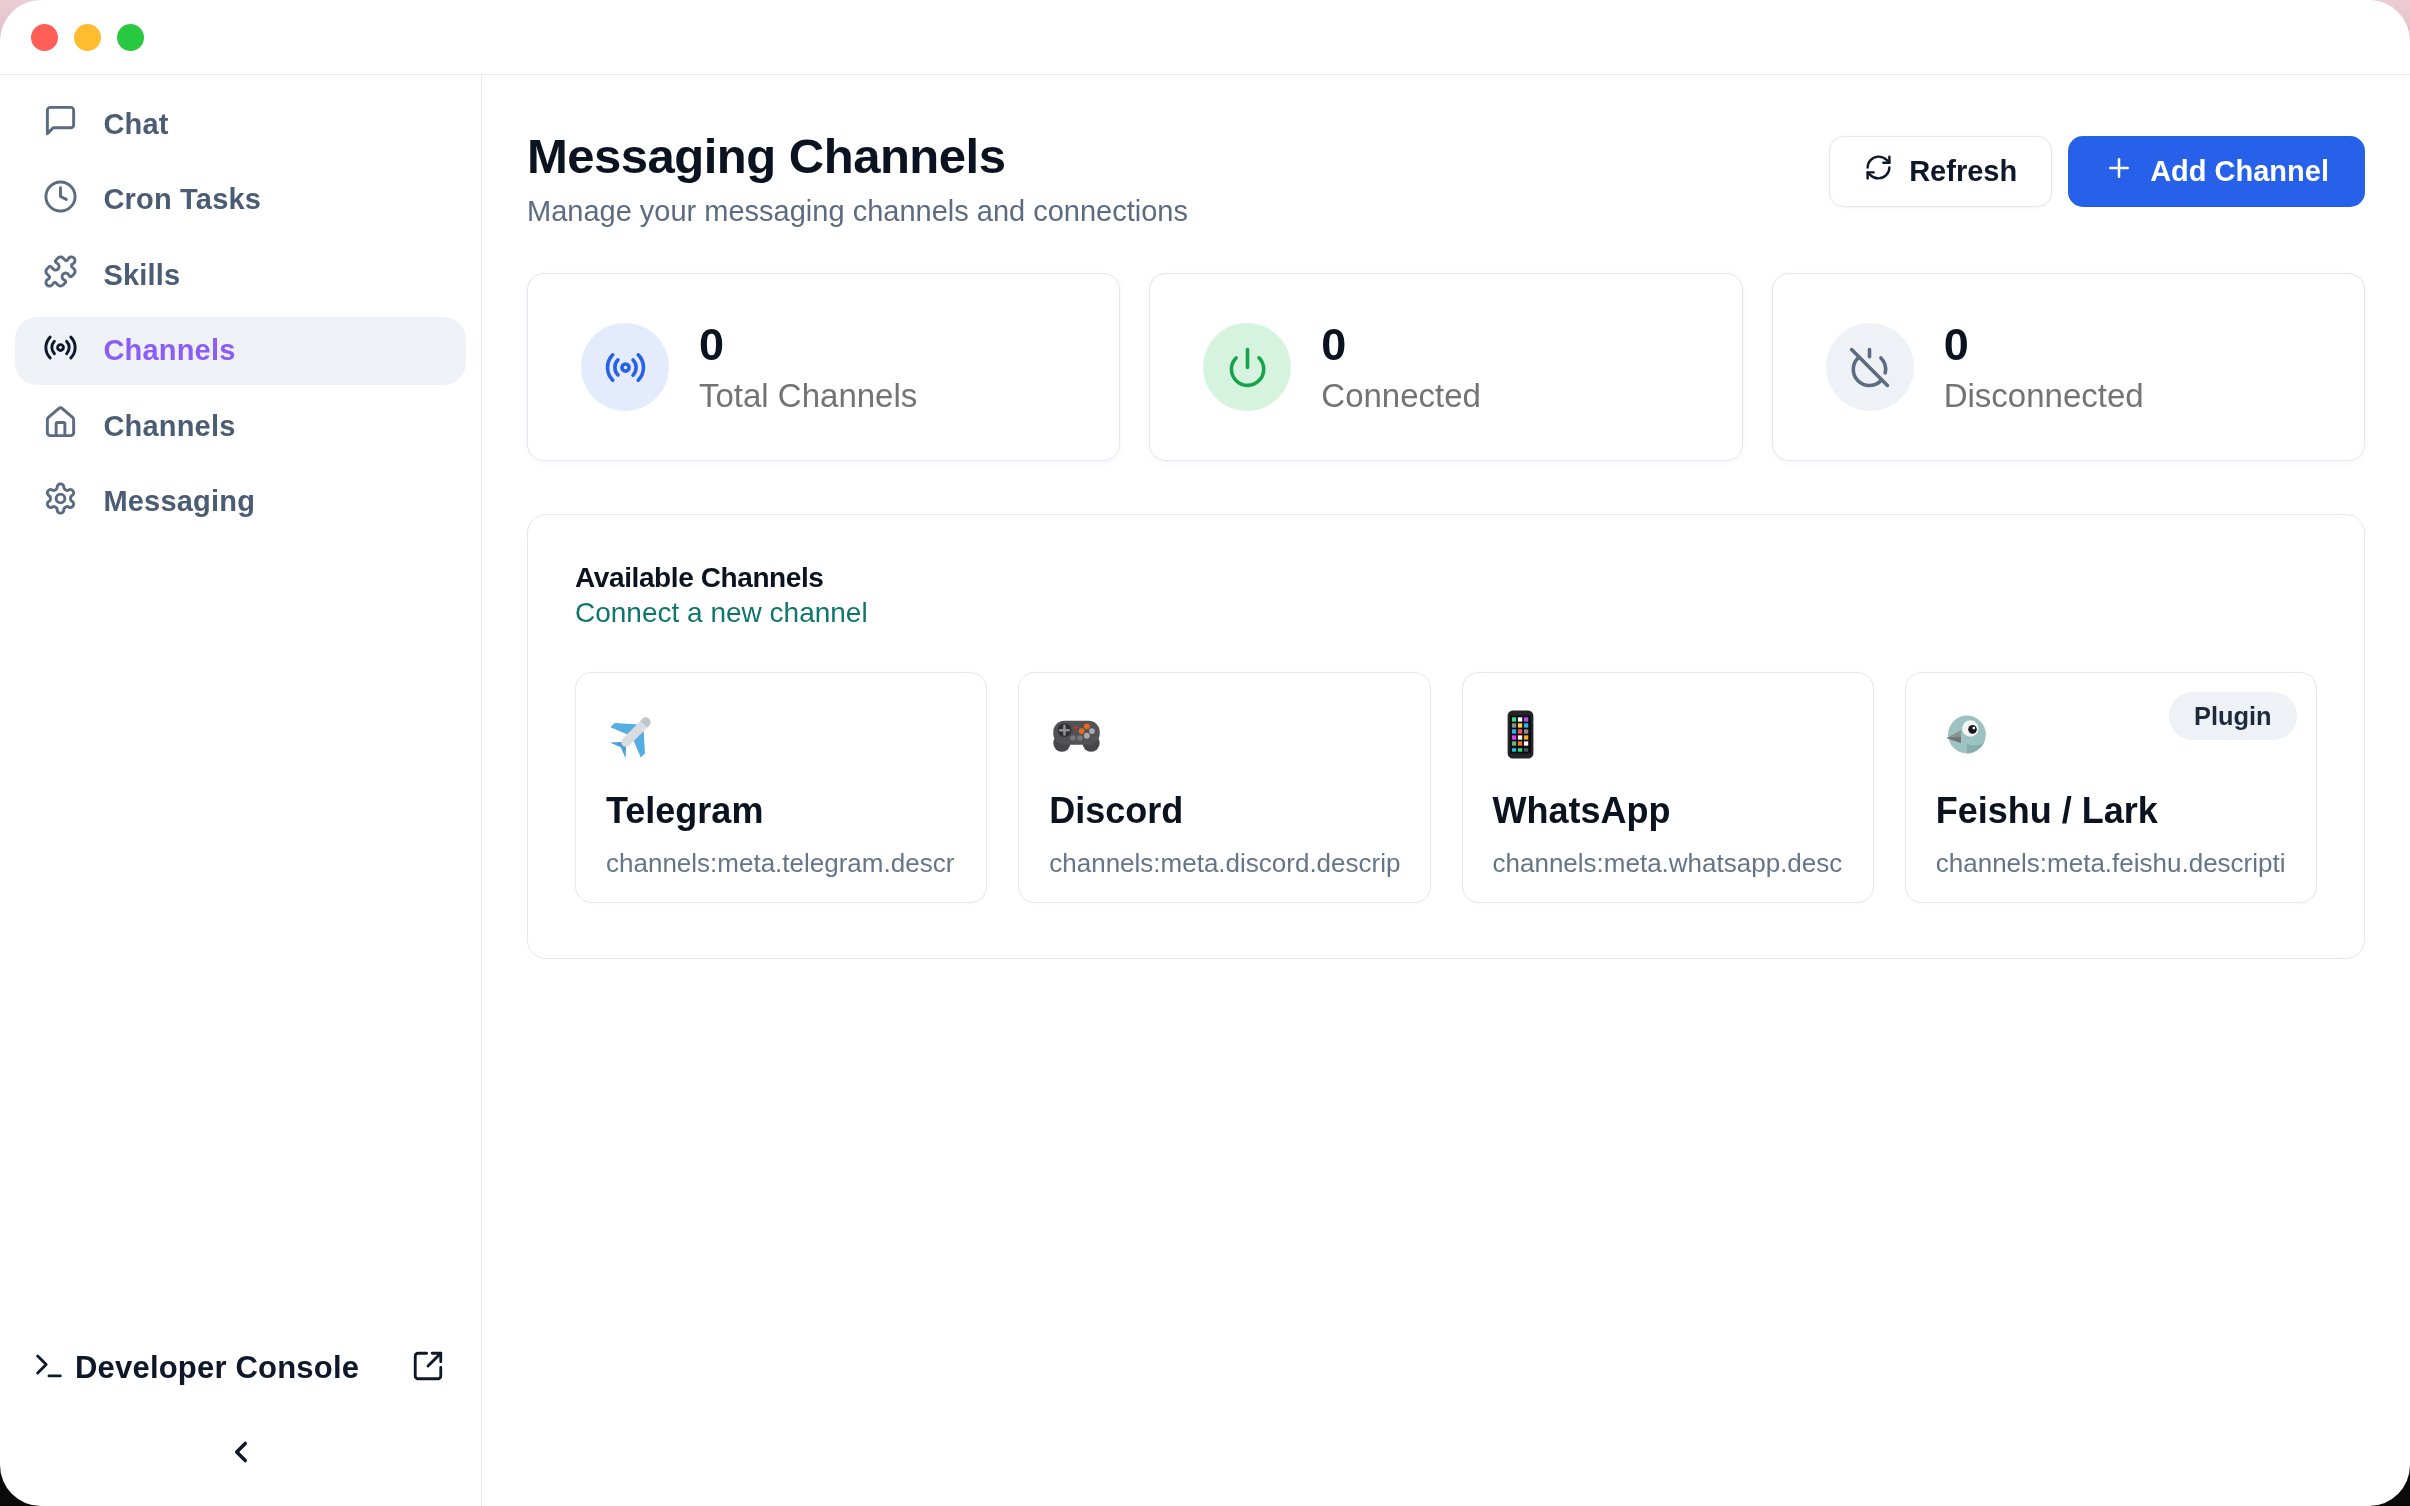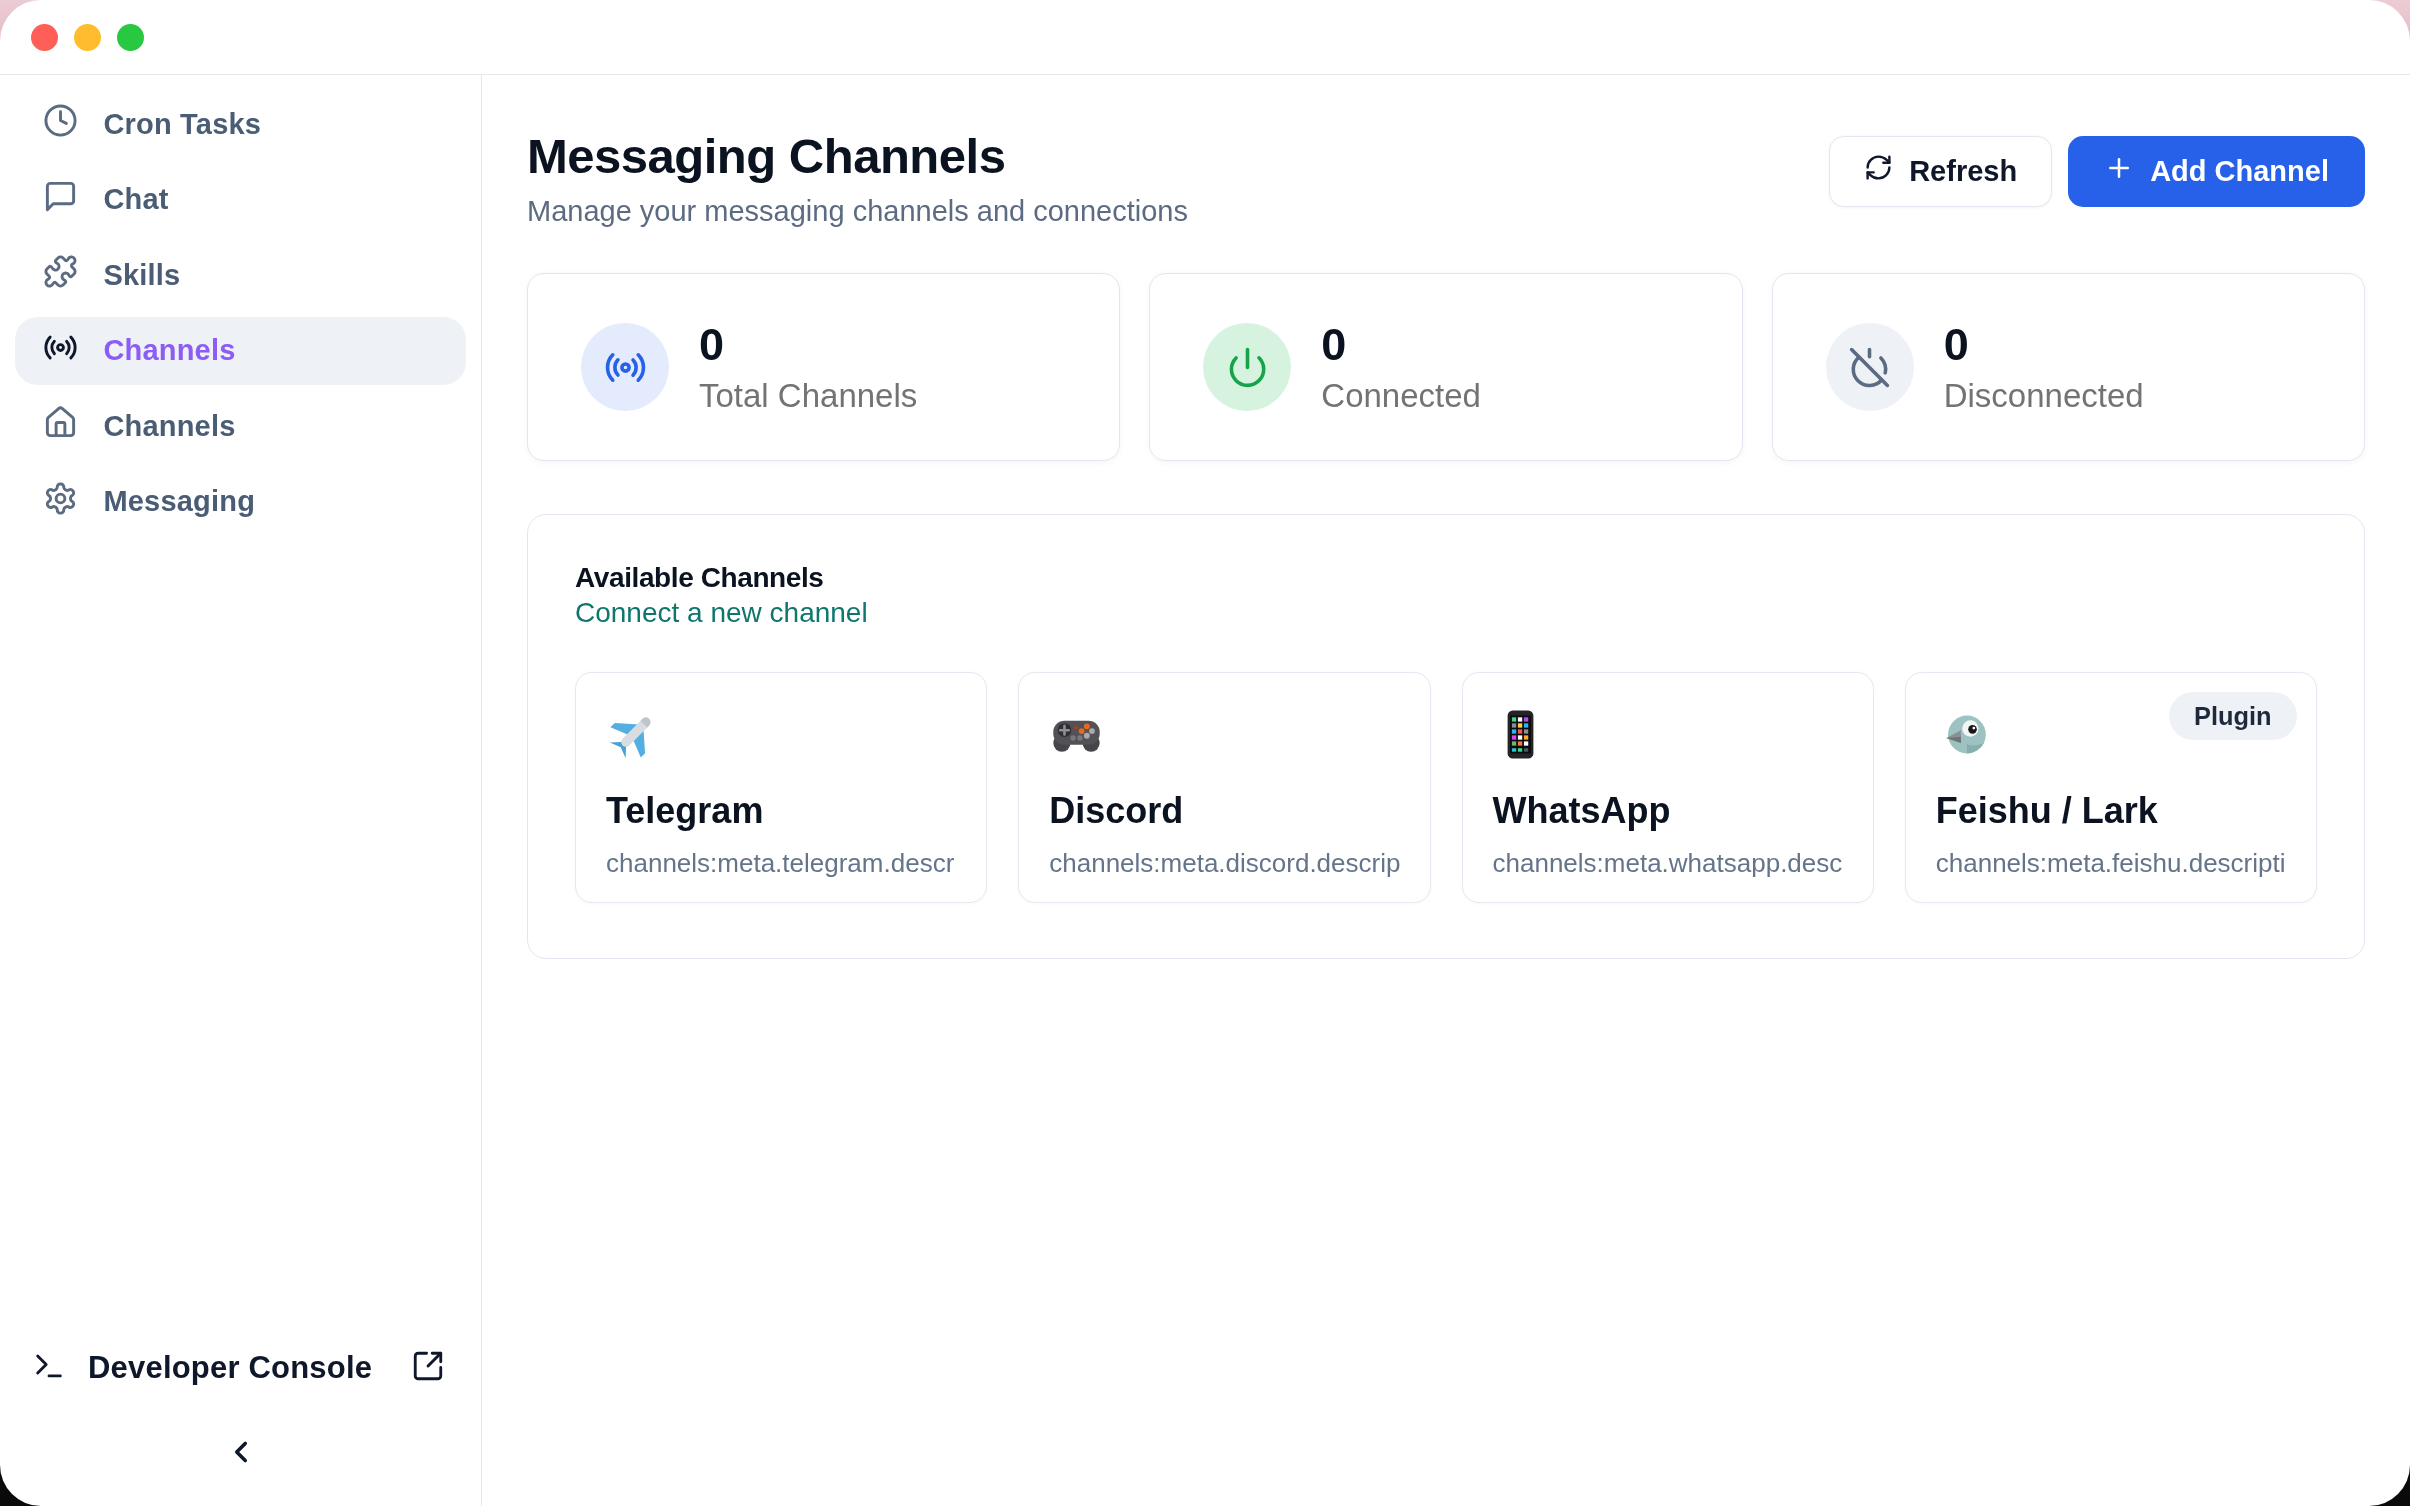--- a/index.html
+++ b/index.html
@@ -23,21 +23,21 @@
   .sidebar { width:482px; flex:0 0 482px; border-right:0.9px solid #e6e8ee; display:flex; flex-direction:column; padding:15px 15px 34px; }
   .nav-item {
     height:68px; margin-bottom:7.5px; display:flex; align-items:center; gap:25.4px;
     padding:0 22.6px 0 28px; border-radius:22.6px; cursor:pointer;
     color:#4b5d75; font-size:29px; font-weight:600; letter-spacing:0.2px;
   }
   .nav-item svg { width:35px; height:35px; stroke:#5b6b82; }
   .nav-item.active { background:#eef1f6; color:#8b5cf6; }
   .nav-item.active svg { stroke:#0f172a; }
   .sidebar-footer { margin-top:auto; }
-  .console-row { display:flex; align-items:center; gap:22px; padding:0 21px 0 17px; cursor:pointer; }
+  .console-row { display:flex; align-items:center; gap:9px; padding:0 21px 0 17px; cursor:pointer; }
   .console-row svg { width:34px; height:34px; stroke:#0f172a; }
   .console-label { font-size:31px; font-weight:700; color:#0f172a; flex:1; letter-spacing:0.2px; }
   .collapse-btn { display:block; margin:49px auto 0; background:none; border:none; cursor:pointer; }
   .collapse-btn svg { width:34px; height:34px; stroke:#0f172a; }
   
   .main { flex:1; padding:53px 45px 0; min-width:0; }
   .page-header { display:flex; justify-content:space-between; align-items:flex-start; }
   h1 { font-size:49px; font-weight:800; color:#0b1220; letter-spacing:-0.5px; }
   .page-sub { font-size:29px; color:#5d6b82; margin-top:11.3px; }
   .actions { display:flex; gap:16px; margin-top:7.5px;align-items:flex-end; }
@@ -86,30 +86,30 @@
     <span class="tl yellow"></span>
     <span class="tl green"></span>
   </div>
 
   <div class="app">
 
     <aside class="sidebar">
       <nav>
         <div class="nav-item">
           <span><svg class="stroked" viewBox="0 0 24 24">
+                <path d="M21 15a2 2 0 0 1-2 2H7l-4 4V5a2 2 0 0 1 2-2h14a2 2 0 0 1 2 2z"></path>
+              </svg></span>
+          <span>Chat</span>
+        </div>
+        <div class="nav-item">
+          <span><svg class="stroked" viewBox="0 0 24 24">
                 <circle cx="12" cy="12" r="10"></circle>
                 <polyline points="12 6 12 12 16 14"></polyline>
               </svg></span>
           <span>Cron Tasks</span>
-        </div>
-        <div class="nav-item">
-          <span><svg class="stroked" viewBox="0 0 24 24">
-                <path d="M21 15a2 2 0 0 1-2 2H7l-4 4V5a2 2 0 0 1 2-2h14a2 2 0 0 1 2 2z"></path>
-              </svg></span>
-          <span>Chat</span>
         </div>
         <div class="nav-item">
           <span><svg class="stroked" viewBox="0 0 24 24">
                 <path d="M19.439 7.85c-.049.322.059.648.289.878l1.568 1.568c.47.47.706 1.087.706 1.704s-.235 1.233-.706 1.704l-1.611 1.611a.98.98 0 0 1-.837.276c-.47-.07-.802-.48-.968-.925a2.501 2.501 0 1 0-3.214 3.214c.446.166.855.497.925.968a.979.979 0 0 1-.276.837l-1.61 1.61a2.404 2.404 0 0 1-1.705.707 2.402 2.402 0 0 1-1.704-.706l-1.568-1.568a1.026 1.026 0 0 0-.877-.29c-.493.074-.84.504-1.02.968a2.5 2.5 0 1 1-3.237-3.237c.464-.18.894-.527.967-1.02a1.026 1.026 0 0 0-.289-.877l-1.568-1.568A2.402 2.402 0 0 1 1.998 12c0-.617.236-1.234.706-1.704L4.23 8.77c.24-.24.581-.353.917-.303.515.077.877.528 1.073 1.01a2.5 2.5 0 1 0 3.259-3.259c-.482-.196-.933-.558-1.01-1.073-.05-.336.062-.676.303-.917l1.525-1.525A2.402 2.402 0 0 1 12 1.998c.617 0 1.234.236 1.704.706l1.568 1.568c.23.23.556.338.877.29.493-.074.84-.504 1.02-.968a2.5 2.5 0 1 1 3.237 3.237c-.464.18-.894.527-.967 1.02Z"></path>
               </svg></span>
           <span>Skills</span>
         </div>
         <div class="nav-item active">
           <span><svg class="stroked" viewBox="0 0 24 24">
                 <path d="M4.9 19.1C1 15.2 1 8.8 4.9 4.9"></path>

